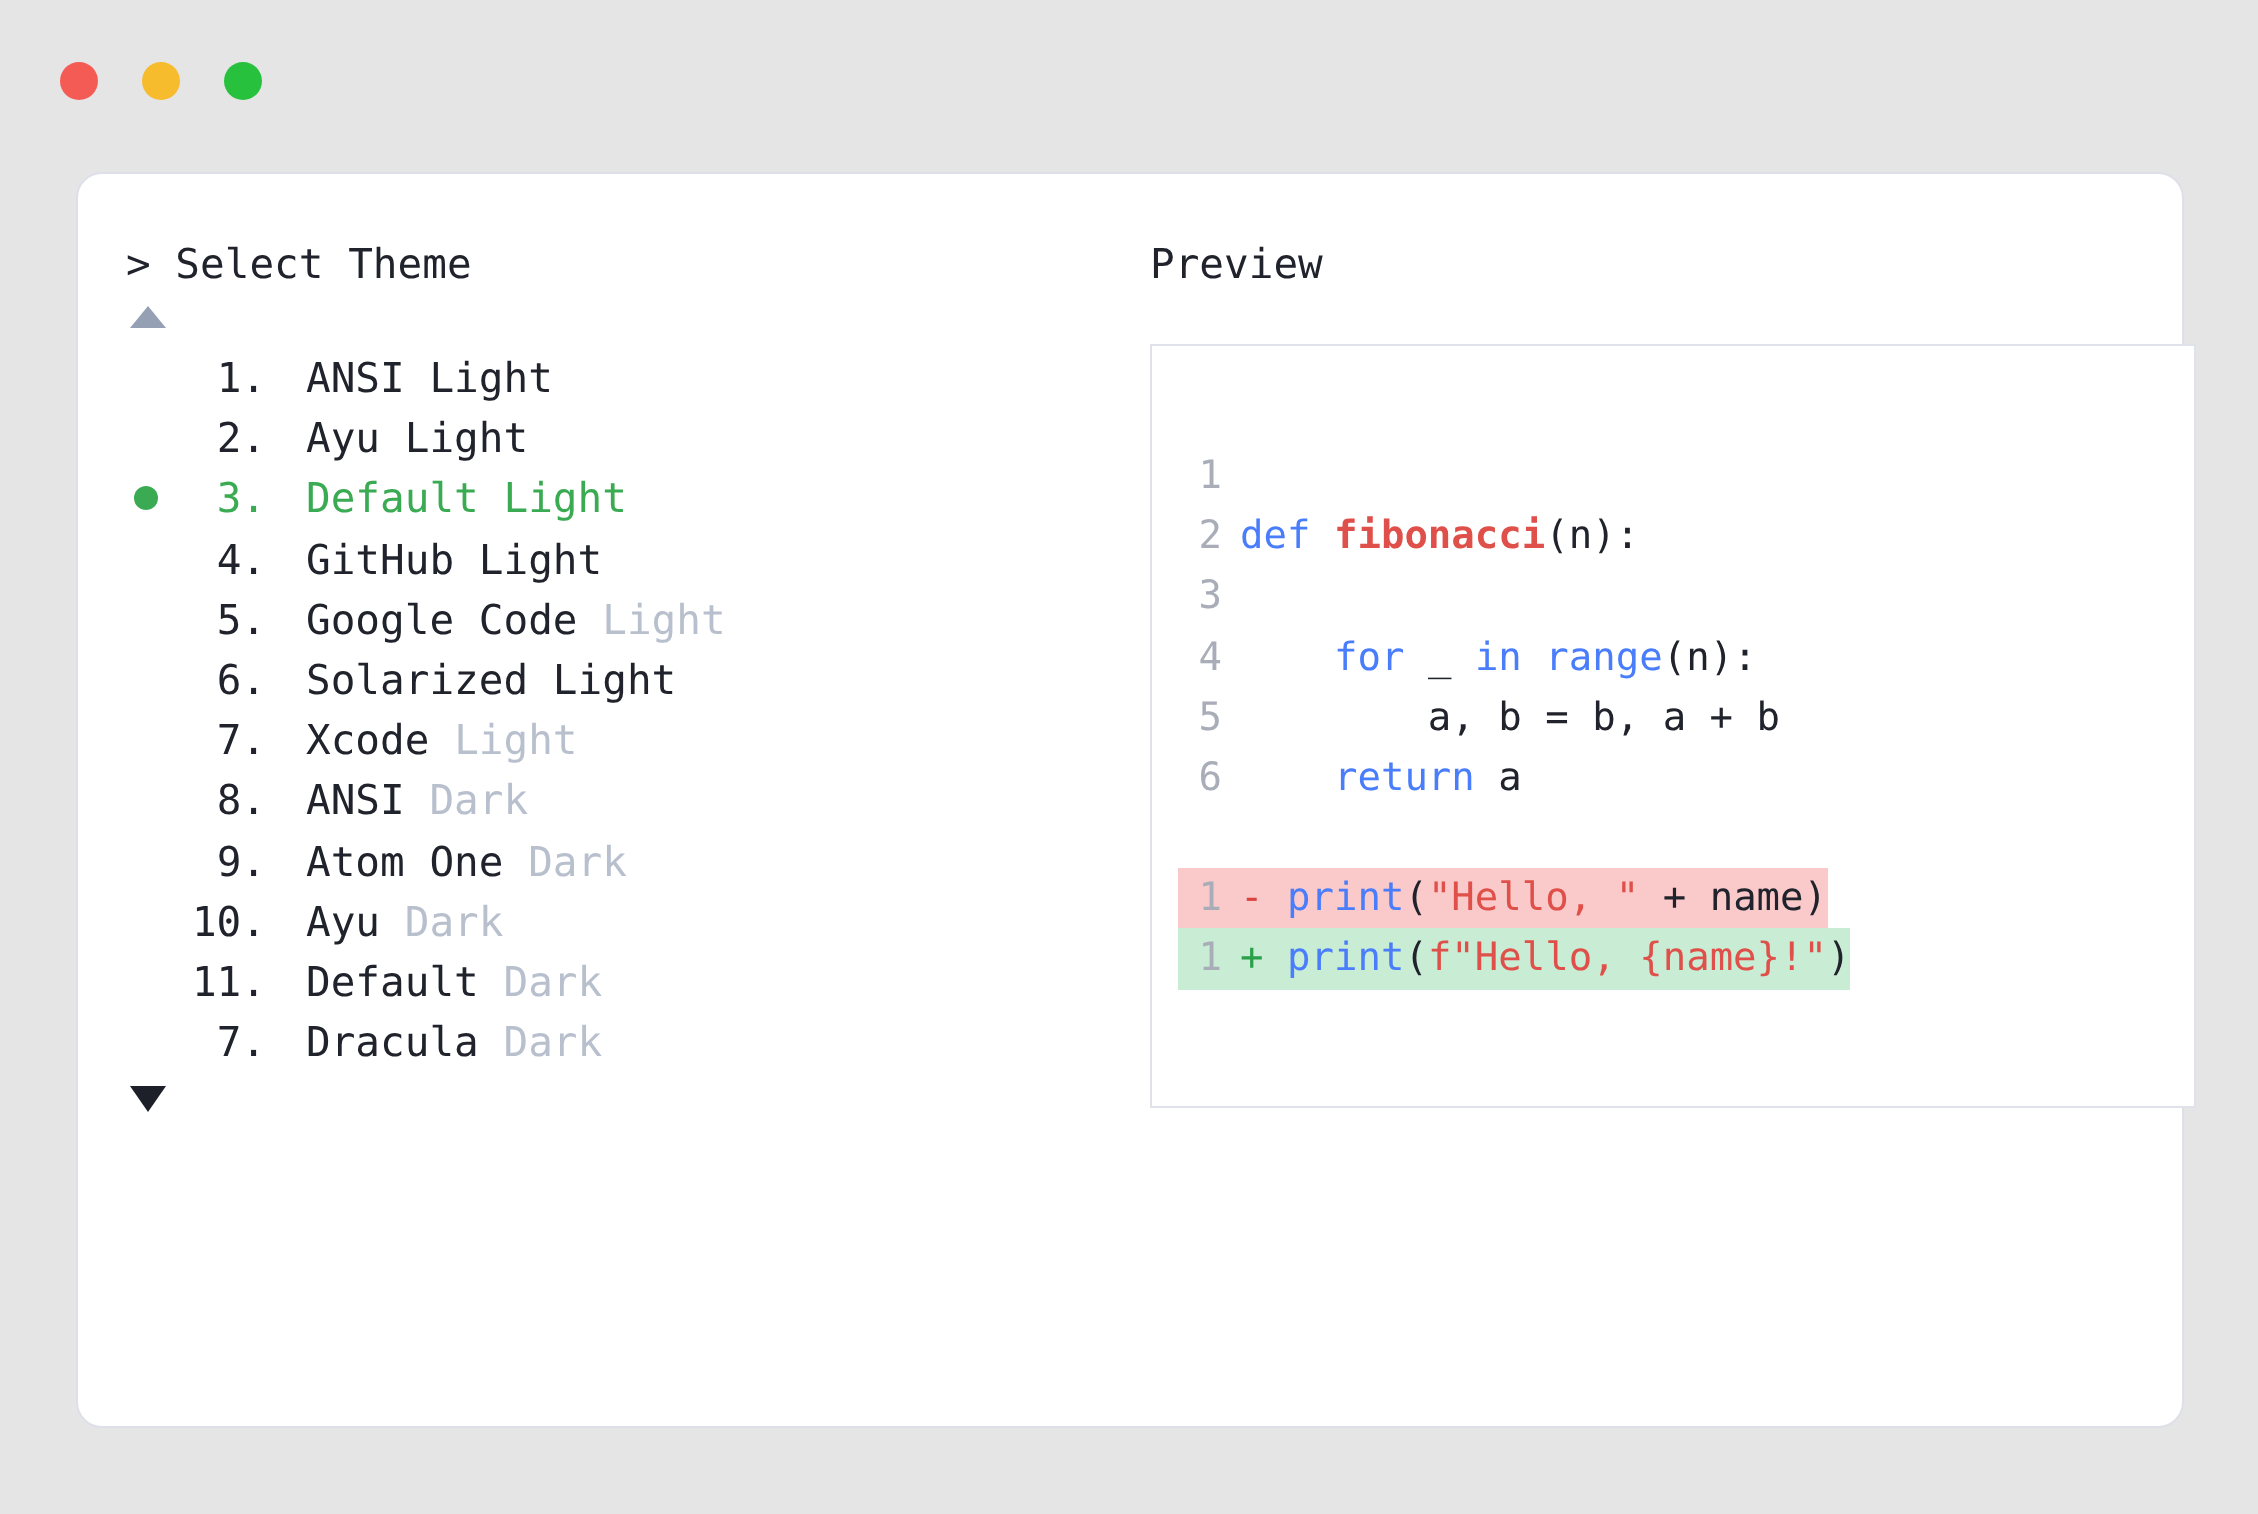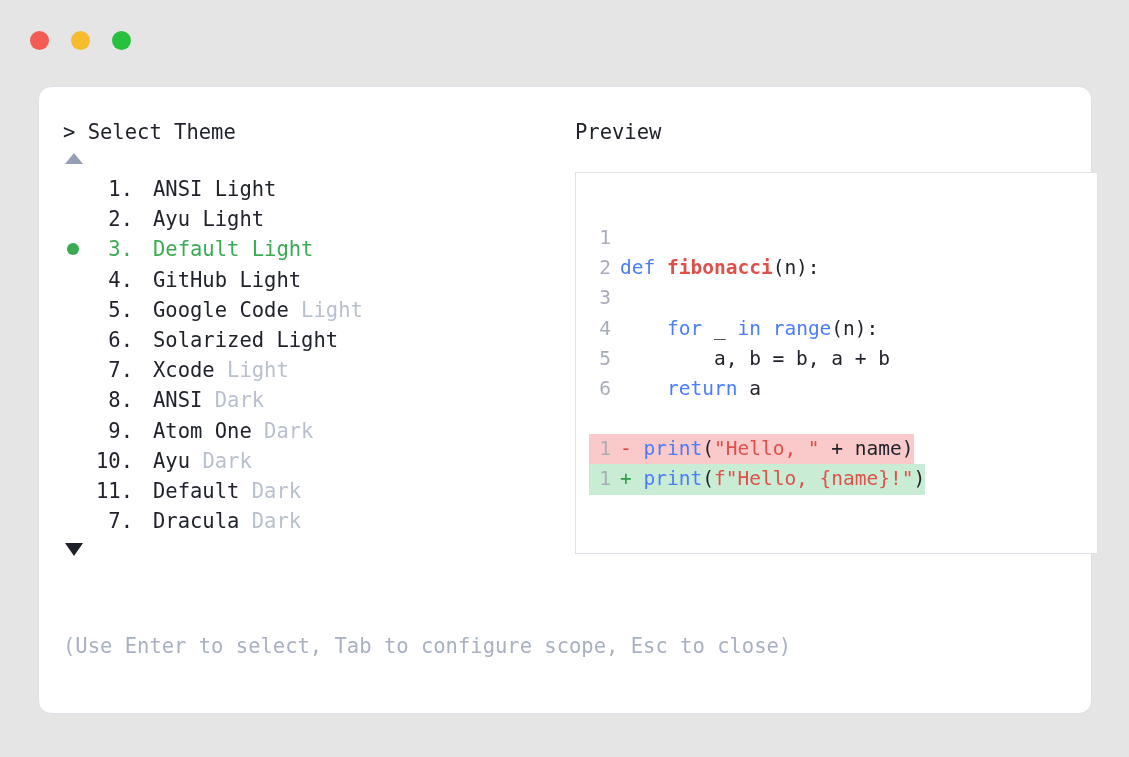--- a/index.html
+++ b/index.html
@@ -136,21 +136,20 @@
           <div class="theme-row"><span class="bullet-slot"></span><span class="row-num">7.</span><span class="row-dot"> </span><span class="row-name">Xcode </span><span class="row-suffix suffix-muted">Light</span></div>
           <div class="theme-row"><span class="bullet-slot"></span><span class="row-num">8.</span><span class="row-dot"> </span><span class="row-name">ANSI </span><span class="row-suffix suffix-muted">Dark</span></div>
           <div class="theme-row"><span class="bullet-slot"></span><span class="row-num">9.</span><span class="row-dot"> </span><span class="row-name">Atom One </span><span class="row-suffix suffix-muted">Dark</span></div>
           <div class="theme-row"><span class="bullet-slot"></span><span class="row-num">10.</span><span class="row-dot"> </span><span class="row-name">Ayu </span><span class="row-suffix suffix-muted">Dark</span></div>
           <div class="theme-row"><span class="bullet-slot"></span><span class="row-num">11.</span><span class="row-dot"> </span><span class="row-name">Default </span><span class="row-suffix suffix-muted">Dark</span></div>
           <div class="theme-row"><span class="bullet-slot"></span><span class="row-num">7.</span><span class="row-dot"> </span><span class="row-name">Dracula </span><span class="row-suffix suffix-muted">Dark</span></div>
         </div>
       <div class="scroll-down"></div>
     </div>
 
-    <div class="help">(Use Enter to select, Tab to configure scope, Esc to close)</div>
 
     <div class="right-pane">
       <div class="preview-label">Preview</div>
       <div class="preview-box">
         <div class="code">
           <div id="code-lines">
               <div class="code-line"><span class="lno">1</span></div>
               <div class="code-line"><span class="lno">2</span><span class="code-body"><span class="tok-keyword">def </span><span class="tok-func">fibonacci</span><span class="tok-plain">(n):</span></span></div>
               <div class="code-line"><span class="lno">3</span></div>
               <div class="code-line"><span class="lno">4</span><span class="code-body"><span class="tok-plain">    </span><span class="tok-keyword">for</span><span class="tok-plain"> _ </span><span class="tok-keyword">in range</span><span class="tok-plain">(n):</span></span></div>

